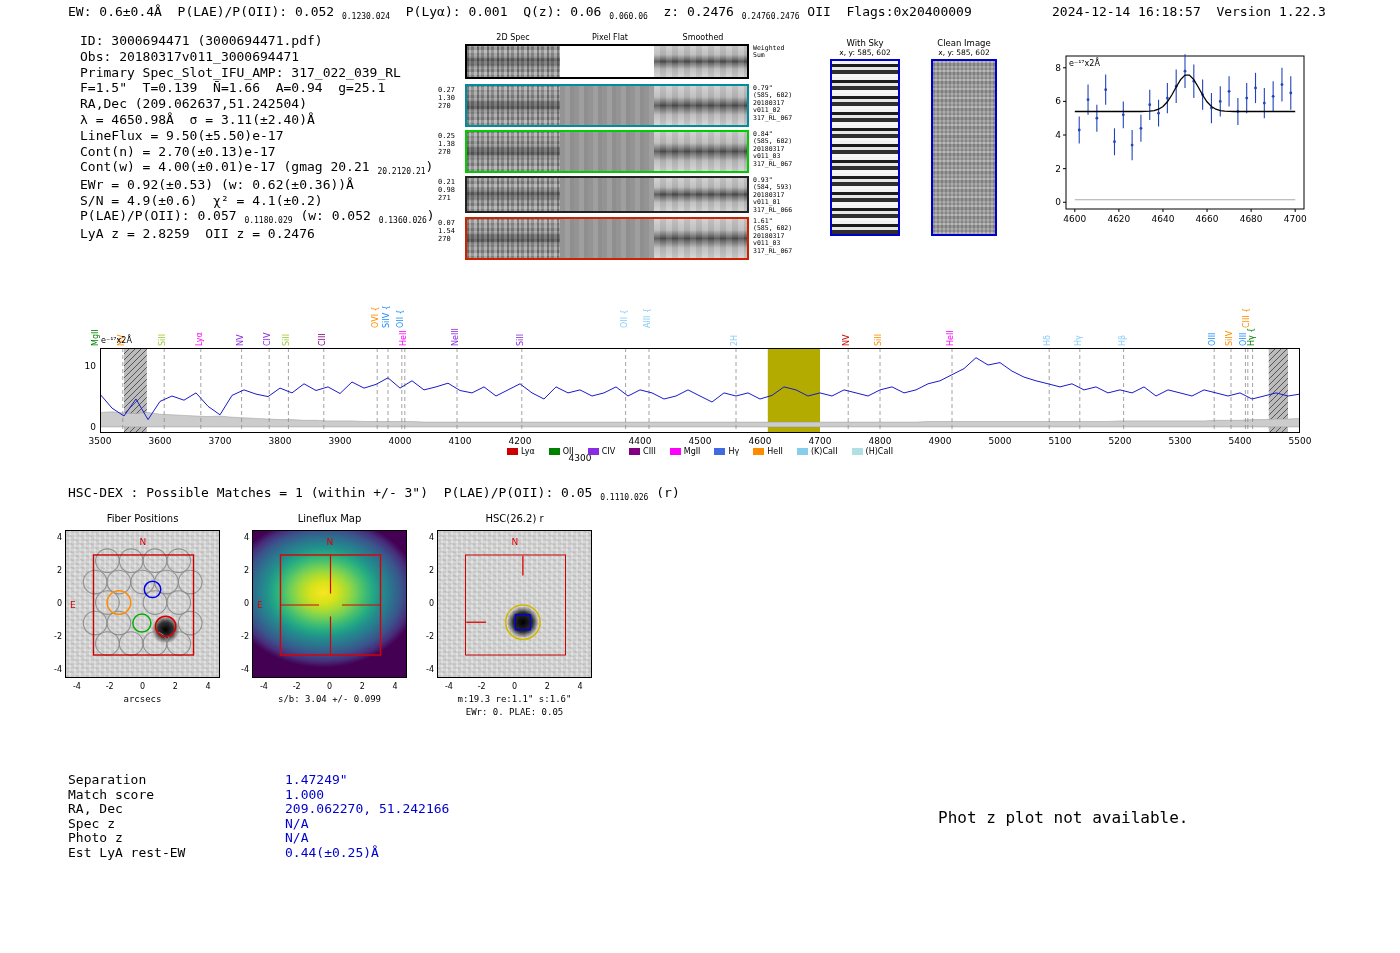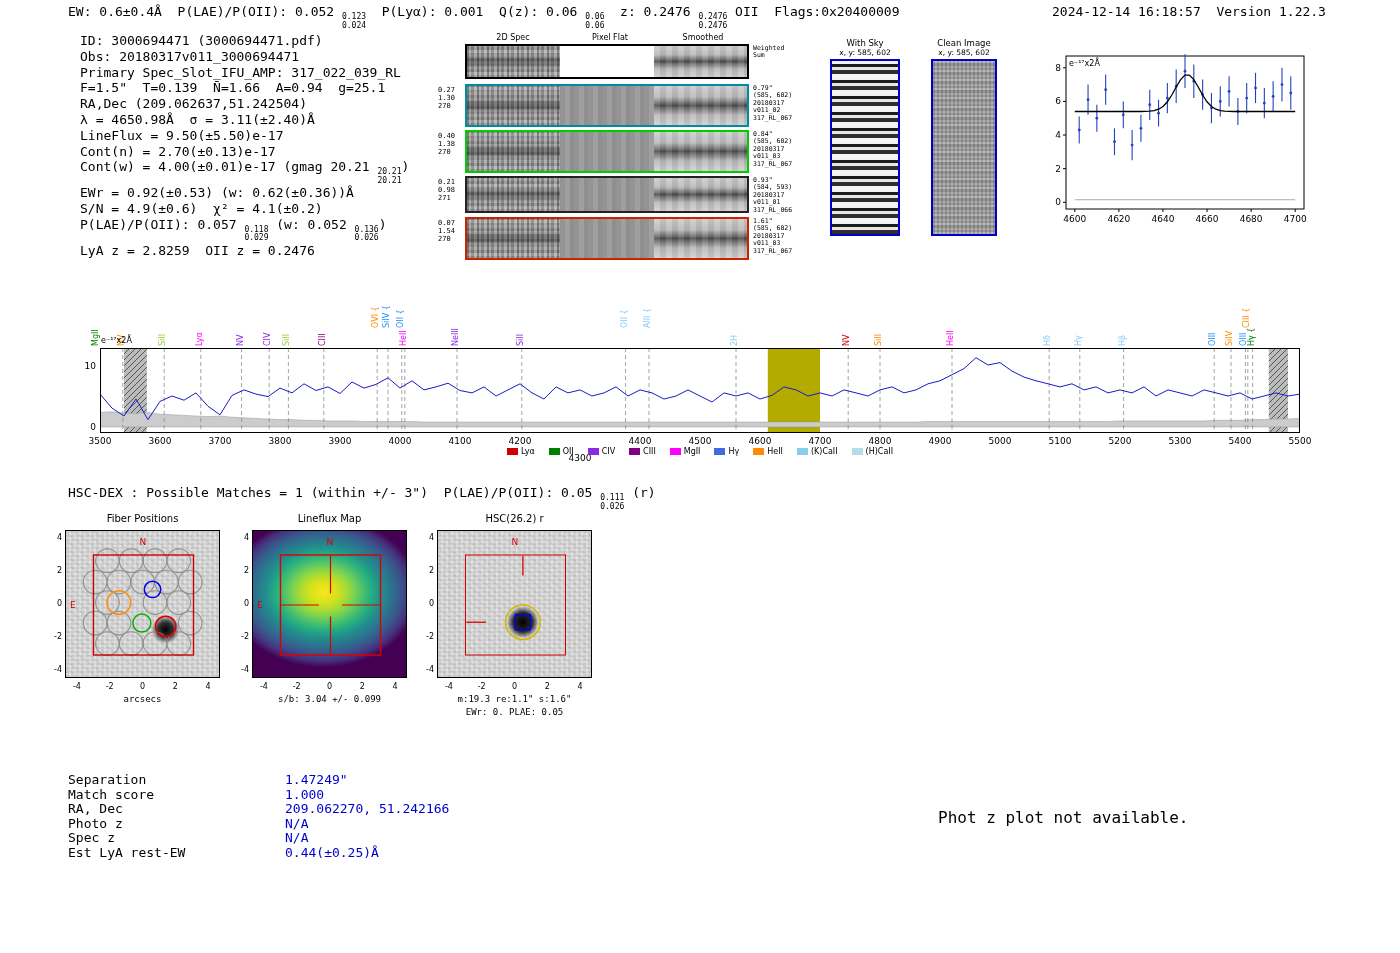--- a/index.html
+++ b/index.html
@@ -1,20 +1,20 @@
 <!DOCTYPE html>
 <html><head>
 <meta charset="utf-8">
 <style>
   html,body{margin:0;padding:0;}
   body{width:1400px;height:953px;position:relative;background:#fff;color:#000;
        font-family:"DejaVu Sans Mono",monospace;overflow:hidden;}
   .abs{position:absolute;}
   .pre{white-space:pre;}
-  .stk{display:inline-flex;flex-direction:column;font-size:8px;line-height:8.5px;vertical-align:-3px;}
+  .stk{display:inline-flex;font-size:8px;line-height:8.5px;vertical-align:-3px;}
   #hdr-left{left:68px;top:4px;font-size:13px;white-space:pre;}
   #hdr-right{left:1052px;top:4px;font-size:13px;white-space:pre;}
   #info-block{left:80px;top:33px;font-size:13px;line-height:15.8px;}
   
   #spec2d-rows{left:465px;top:33px;width:350px;height:232px;}
   .s2title{position:absolute;top:0;transform:translateX(-50%);font-size:8px;font-family:"DejaVu Sans",sans-serif;}
   .s2row{position:absolute;left:0;width:284px;border:2px solid #000;display:flex;box-sizing:border-box;background:#fff;}
   .s2cell{flex:1;height:100%;}
   .s2left{position:absolute;left:-27px;width:25px;font-size:7px;line-height:7.8px;}
   .s2right{position:absolute;left:288px;width:62px;font-size:6.5px;line-height:7.4px;}
@@ -117,21 +117,21 @@
       <div>20180317</div>
       <div>v011_02</div>
       <div>317_RL_067</div>
     </div>
     <div class="s2row" style="top: 97px; height: 43px; border-color: rgb(0, 204, 0);">
       <div class="s2cell tex-spec"></div>
       <div class="s2cell tex-flat"></div>
       <div class="s2cell tex-smooth"></div>
     </div>
     <div class="s2left" style="top: 100px;">
-      <div>0.40</div>
+      <div>0.25</div>
       <div>1.38</div>
       <div>270</div>
     </div>
     <div class="s2right" style="top: 98px;">
       <div>0.84"</div>
       <div>(585, 602)</div>
       <div>20180317</div>
       <div>v011_03</div>
       <div>317_RL_067</div>
     </div>
@@ -504,17 +504,17 @@
 
 <div class="abs cxl" style="left:65px;top:694px;">arcsecs</div>
 <div class="abs cxl" style="left:252px;top:694px;">s/b: 3.04 +/- 0.099</div>
 <div class="abs cxl" style="left:437px;top:694px;">m:19.3 re:1.1" s:1.6"</div>
 <div class="abs cxl" style="left:437px;top:707px;">EWr: 0. PLAE: 0.05</div>
 
 <div class="abs" id="match-table">
     <div class="mt-row pre"><span class="mt-label">Separation</span><span class="mt-val"><span>1.47249"</span></span></div>
     <div class="mt-row pre"><span class="mt-label">Match score</span><span class="mt-val"><span>1.000</span></span></div>
     <div class="mt-row pre"><span class="mt-label">RA, Dec</span><span class="mt-val"><span>209.062270, 51.242166</span></span></div>
+    <div class="mt-row pre"><span class="mt-label">Spec z</span><span class="mt-val"><span>N/A</span></span></div>
     <div class="mt-row pre"><span class="mt-label">Photo z</span><span class="mt-val"><span>N/A</span></span></div>
-    <div class="mt-row pre"><span class="mt-label">Spec z</span><span class="mt-val"><span>N/A</span></span></div>
     <div class="mt-row pre"><span class="mt-label">Est LyA rest-EW</span><span class="mt-val"><span>0.44(±0.25)Å</span></span></div>
   </div>
 <div class="abs" id="photz-note">Phot z plot not available.</div>
 
 </body></html>

